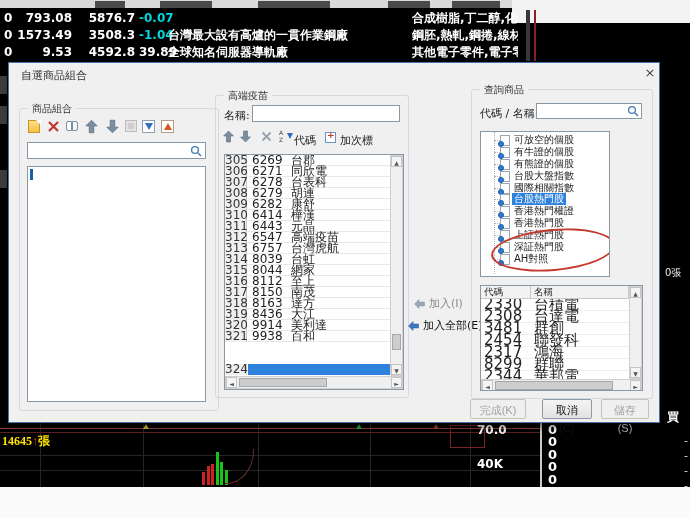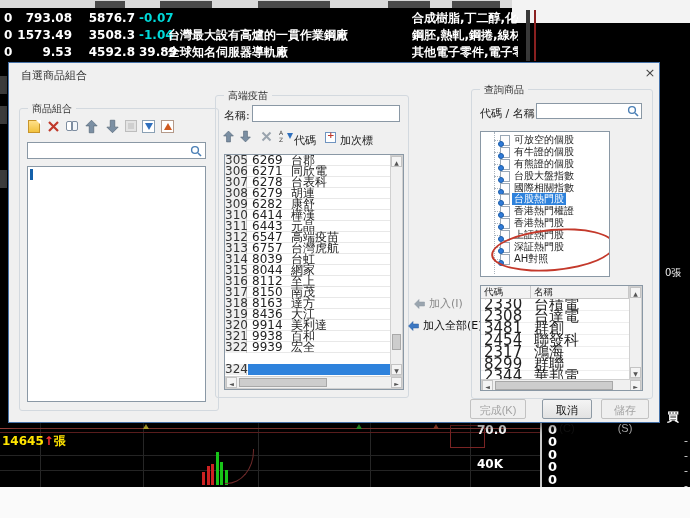--- a/index.html
+++ b/index.html
@@ -24,21 +24,21 @@
   .left-black{left:0;top:62px;width:8px;height:361px;background:#000;}
   .lb-block{position:absolute;left:0;width:7px;background:#3d3d3d;}
   .right-black{left:660px;top:23px;width:30px;height:400px;background:#000;color:#fff;}
   
   .chart{left:0;top:423px;width:690px;height:64px;background:#000;color:#fff;}
   .vgrid{position:absolute;top:0;width:1px;height:64px;background:#262626;}
   .hgrid{position:absolute;left:0;width:540px;height:1px;background:#242424;}
   .mline1{position:absolute;left:0;top:5px;width:540px;height:1px;background:#94403a;}
   .mline2{position:absolute;left:0;top:9px;width:540px;height:1px;background:#5e1f1f;}
   .tri{position:absolute;top:1px;width:0;height:0;border-left:3px solid transparent;border-right:3px solid transparent;}
-  .vol-label{position:absolute;left:2px;top:10px;font-size:12px;font-weight:bold;color:#ffe400;}
+  .vol-label{position:absolute;left:2px;top:10px;font-size:12px;font-weight:bold;color:#ffe400;font-family:Liberation Serif, serif;}
   .vol-label .arr{color:#ff3434;}
   .bar{position:absolute;width:3px;}
   .curve{position:absolute;left:225px;top:26px;width:28px;height:34px;border-right:1px solid #6e2a2a;border-bottom:1px solid #6e2a2a;border-radius:0 0 95% 0;}
   .redbox{position:absolute;left:450px;top:2px;width:33px;height:21px;border:1px solid #7a2424;}
   .axis-line{position:absolute;left:540px;top:0;width:2px;height:64px;background:#c9c9c9;}
   .ytick{position:absolute;left:477px;font-size:12px;font-weight:bold;color:#fff;}
   .zeros{position:absolute;left:548px;top:1px;display:flex;flex-direction:column;font-size:13px;font-weight:bold;line-height:12.4px;color:#fff;}
   .dashes{position:absolute;left:684px;top:10px;display:flex;flex-direction:column;font-size:11px;line-height:15px;color:#ddd;}
   .white-bottom{left:0;top:487px;width:690px;height:31px;background:#fafafa;}
   
@@ -371,25 +371,20 @@
               <span class="mcode">9914</span>
               <span class="mname">美利達</span>
             </div>
 
             <div class="mrow">
               <span class="mnum">321</span>
               <span class="mcode">9938</span>
               <span class="mname">百和</span>
             </div>
 
-            <div class="mrow">
-              <span class="mnum">322</span>
-              <span class="mcode">9939</span>
-              <span class="mname">宏全</span>
-            </div>
 
           </div>
         <div class="mrow" style="position:absolute;left:0;top:209px;width:167px;border-bottom:none;">
           <span class="mnum">324</span>
           <span class="selbar"></span>
         </div>
 
         <div class="sb" style="left:165px;top:0;width:13px;height:221px;">
           <div class="sb-btn" style="left:0;top:0;width:11px;height:11px;">
               <span>▲</span>

